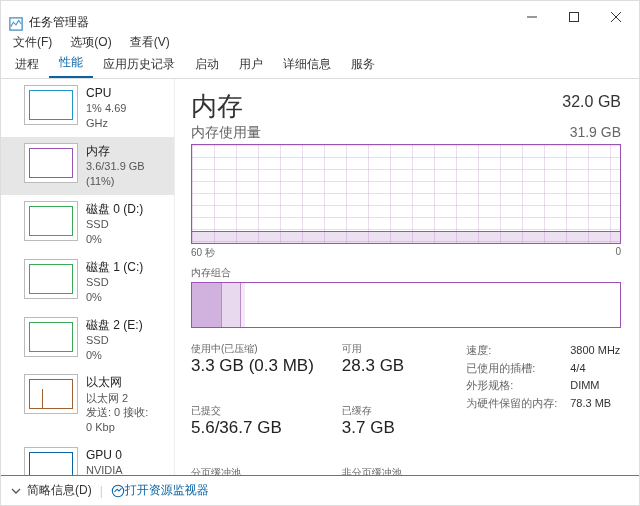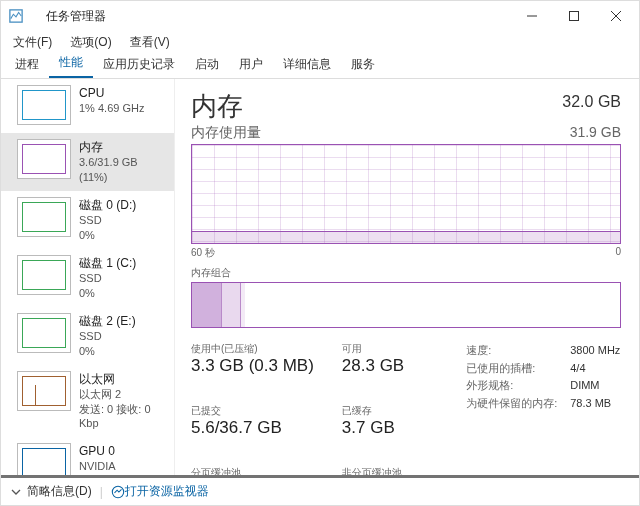--- a/index.html
+++ b/index.html
@@ -10,38 +10,37 @@
   color: #333;
   width: 640px;
   height: 506px;
   overflow: hidden;
   position: relative;
 }
 .window { width: 100%; height: 100%; border: 1px solid #ddd; display: flex; flex-direction: column; }
 .titlebar {
   height: 30px;
   display: flex;
-  align-items: center;
+  align-items: flex-end;
   padding: 0 2px 0 8px;
   border-bottom: 0;
-  gap: 17px;
 }
 .titlebar-icon { width: 14px; height: 14px; margin-right: 6px; }
 .titlebar-text { flex: 1; font-size: 12px; color: #222; }
 .win-controls { display: flex; }
 .win-btn { width: 42px; height: 28px; display: flex; align-items: center; justify-content: center; color: #555; }
 .win-btn svg { display: block; }
 .menubar { height: 22px; display: flex; align-items: center; padding: 0 4px; gap: 2px; }
 .menu-item { padding: 2px 8px; font-size: 12px; color: #333; }
 .tabbar { height: 26px; display: flex; align-items: flex-end; border-bottom: 1px solid #ddd; padding: 0 4px 0 4px; }
 .tab { padding: 4px 10px 5px; font-size: 12px; color: #333; cursor: pointer; }
 .tab.selected { border-bottom: 2px solid #0a64a4; color: #0a64a4; }
 .body { flex: 1; display: flex; overflow: hidden; }
 .sidebar { width: 174px; border-right: 1px solid #eee; overflow-y: auto; }
-.res-item { display: flex; padding: 6px 16px; gap: 8px; align-items: flex-start; min-height: 54px; cursor: pointer; }
+.res-item { display: flex; padding: 6px 23px; gap: 8px; align-items: flex-start; min-height: 54px; cursor: pointer; }
 .res-item.selected { background: #e6e6e6; }
 .res-thumb { width: 54px; height: 40px; border: 1px solid #bbb; flex-shrink: 0; position: relative; background: #fff; }
 .thumb-inner { position: absolute; inset: 4px; border: 1px solid; }
 .thumb-cpu { border-color: #2196c9; }
 .thumb-mem { border-color: #9a52b3; }
 .thumb-disk { border-color: #3aa757; }
 .thumb-eth { border-color: #a06030; }
 .thumb-gpu { border-color: #0a64a4; }
 .spike { position: absolute; bottom: 0; left: 12px; width: 1px; height: 70%; background: #a06030; }
 .res-text { display: flex; flex-direction: column; font-size: 11px; line-height: 1.35; }
@@ -67,21 +66,21 @@
 .stats-left { display: grid; grid-template-columns: auto auto; column-gap: 32px; row-gap: 10px; gap: 28px; }
 .stat-block { display: flex; flex-direction: column; }
 .stat-key { font-size: 10px; color: #666; }
 .stat-val { font-size: 17px; color: #222; }
 .stats-right { margin-left: 28px; font-size: 11px; color: #555; }
 .info-row { display: flex; line-height: 1.6; margin-left: 34px; }
 .info-k { width: 104px; color: #666; }
 .info-v { color: #333; }
 .footer {
   height: 30px;
-  border-top: 3px solid #737373;
+  border-top: 1px solid #737373;
   display: flex;
   align-items: center;
   padding: 0 10px;
   gap: 6px;
   font-size: 12px;
 }
 .chev { width: 10px; height: 10px; }
 .footer-link { color: #0a64a4; display: flex; align-items: center; }
 .footer-text { color: #333; }
 .div { color: #ccc; margin: 0 2px; }

